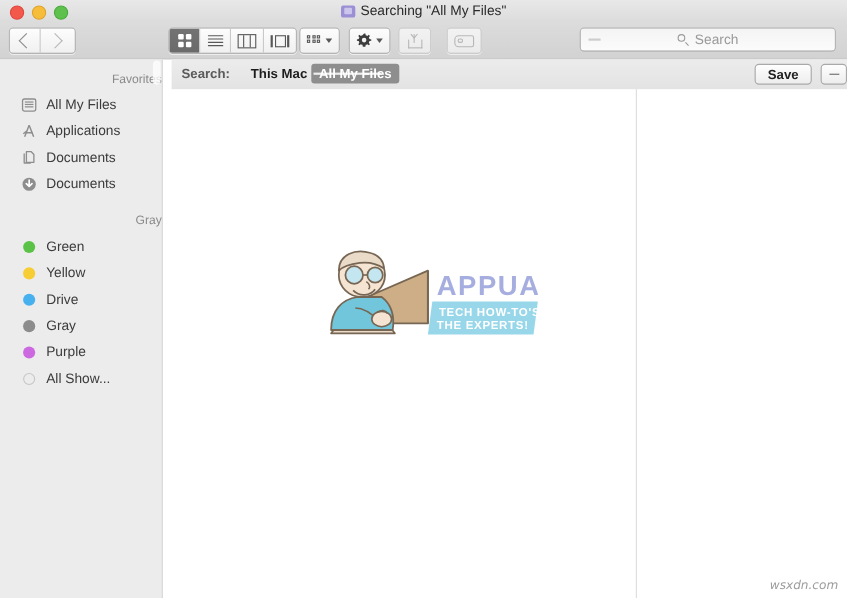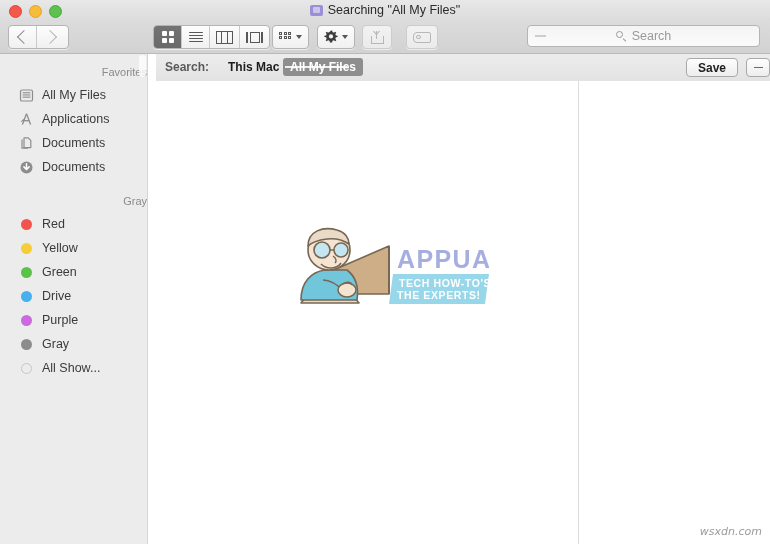--- a/index.html
+++ b/index.html
@@ -424,53 +424,47 @@
       </span>
       <span>Documents</span>
     </div>
 
     <div style="height:16px"></div>
     <div class="sb-header">Gray</div>
     <div style="height:5px"></div>
 
     <div class="sb-item">
       <span class="sb-icon">
-          <span class="dot" style="background:#f4534d"></span>
-        </span>
-      <span>Red</span>
+          <span class="dot" style="background:#5ac347"></span>
+        </span>
+      <span>Green</span>
     </div>
     <div class="sb-item">
       <span class="sb-icon">
           <span class="dot" style="background:#f7cd35"></span>
         </span>
       <span>Yellow</span>
     </div>
     <div class="sb-item">
       <span class="sb-icon">
-          <span class="dot" style="background:#5ac347"></span>
-        </span>
-      <span>Green</span>
-    </div>
-    <div class="sb-item">
-      <span class="sb-icon">
           <span class="dot" style="background:#47b0ee"></span>
         </span>
       <span>Drive</span>
     </div>
     <div class="sb-item">
       <span class="sb-icon">
+          <span class="dot" style="background:#8c8c8c"></span>
+        </span>
+      <span>Gray</span>
+    </div>
+    <div class="sb-item">
+      <span class="sb-icon">
           <span class="dot" style="background:#cd69e0"></span>
         </span>
       <span>Purple</span>
-    </div>
-    <div class="sb-item">
-      <span class="sb-icon">
-          <span class="dot" style="background:#8c8c8c"></span>
-        </span>
-      <span>Gray</span>
     </div>
     <div class="sb-item">
       <span class="sb-icon">
           <span class="dot hollow"></span>
         </span>
       <span>All Show...</span>
     </div>
   </div>
 
   <div id="scope-bar">

